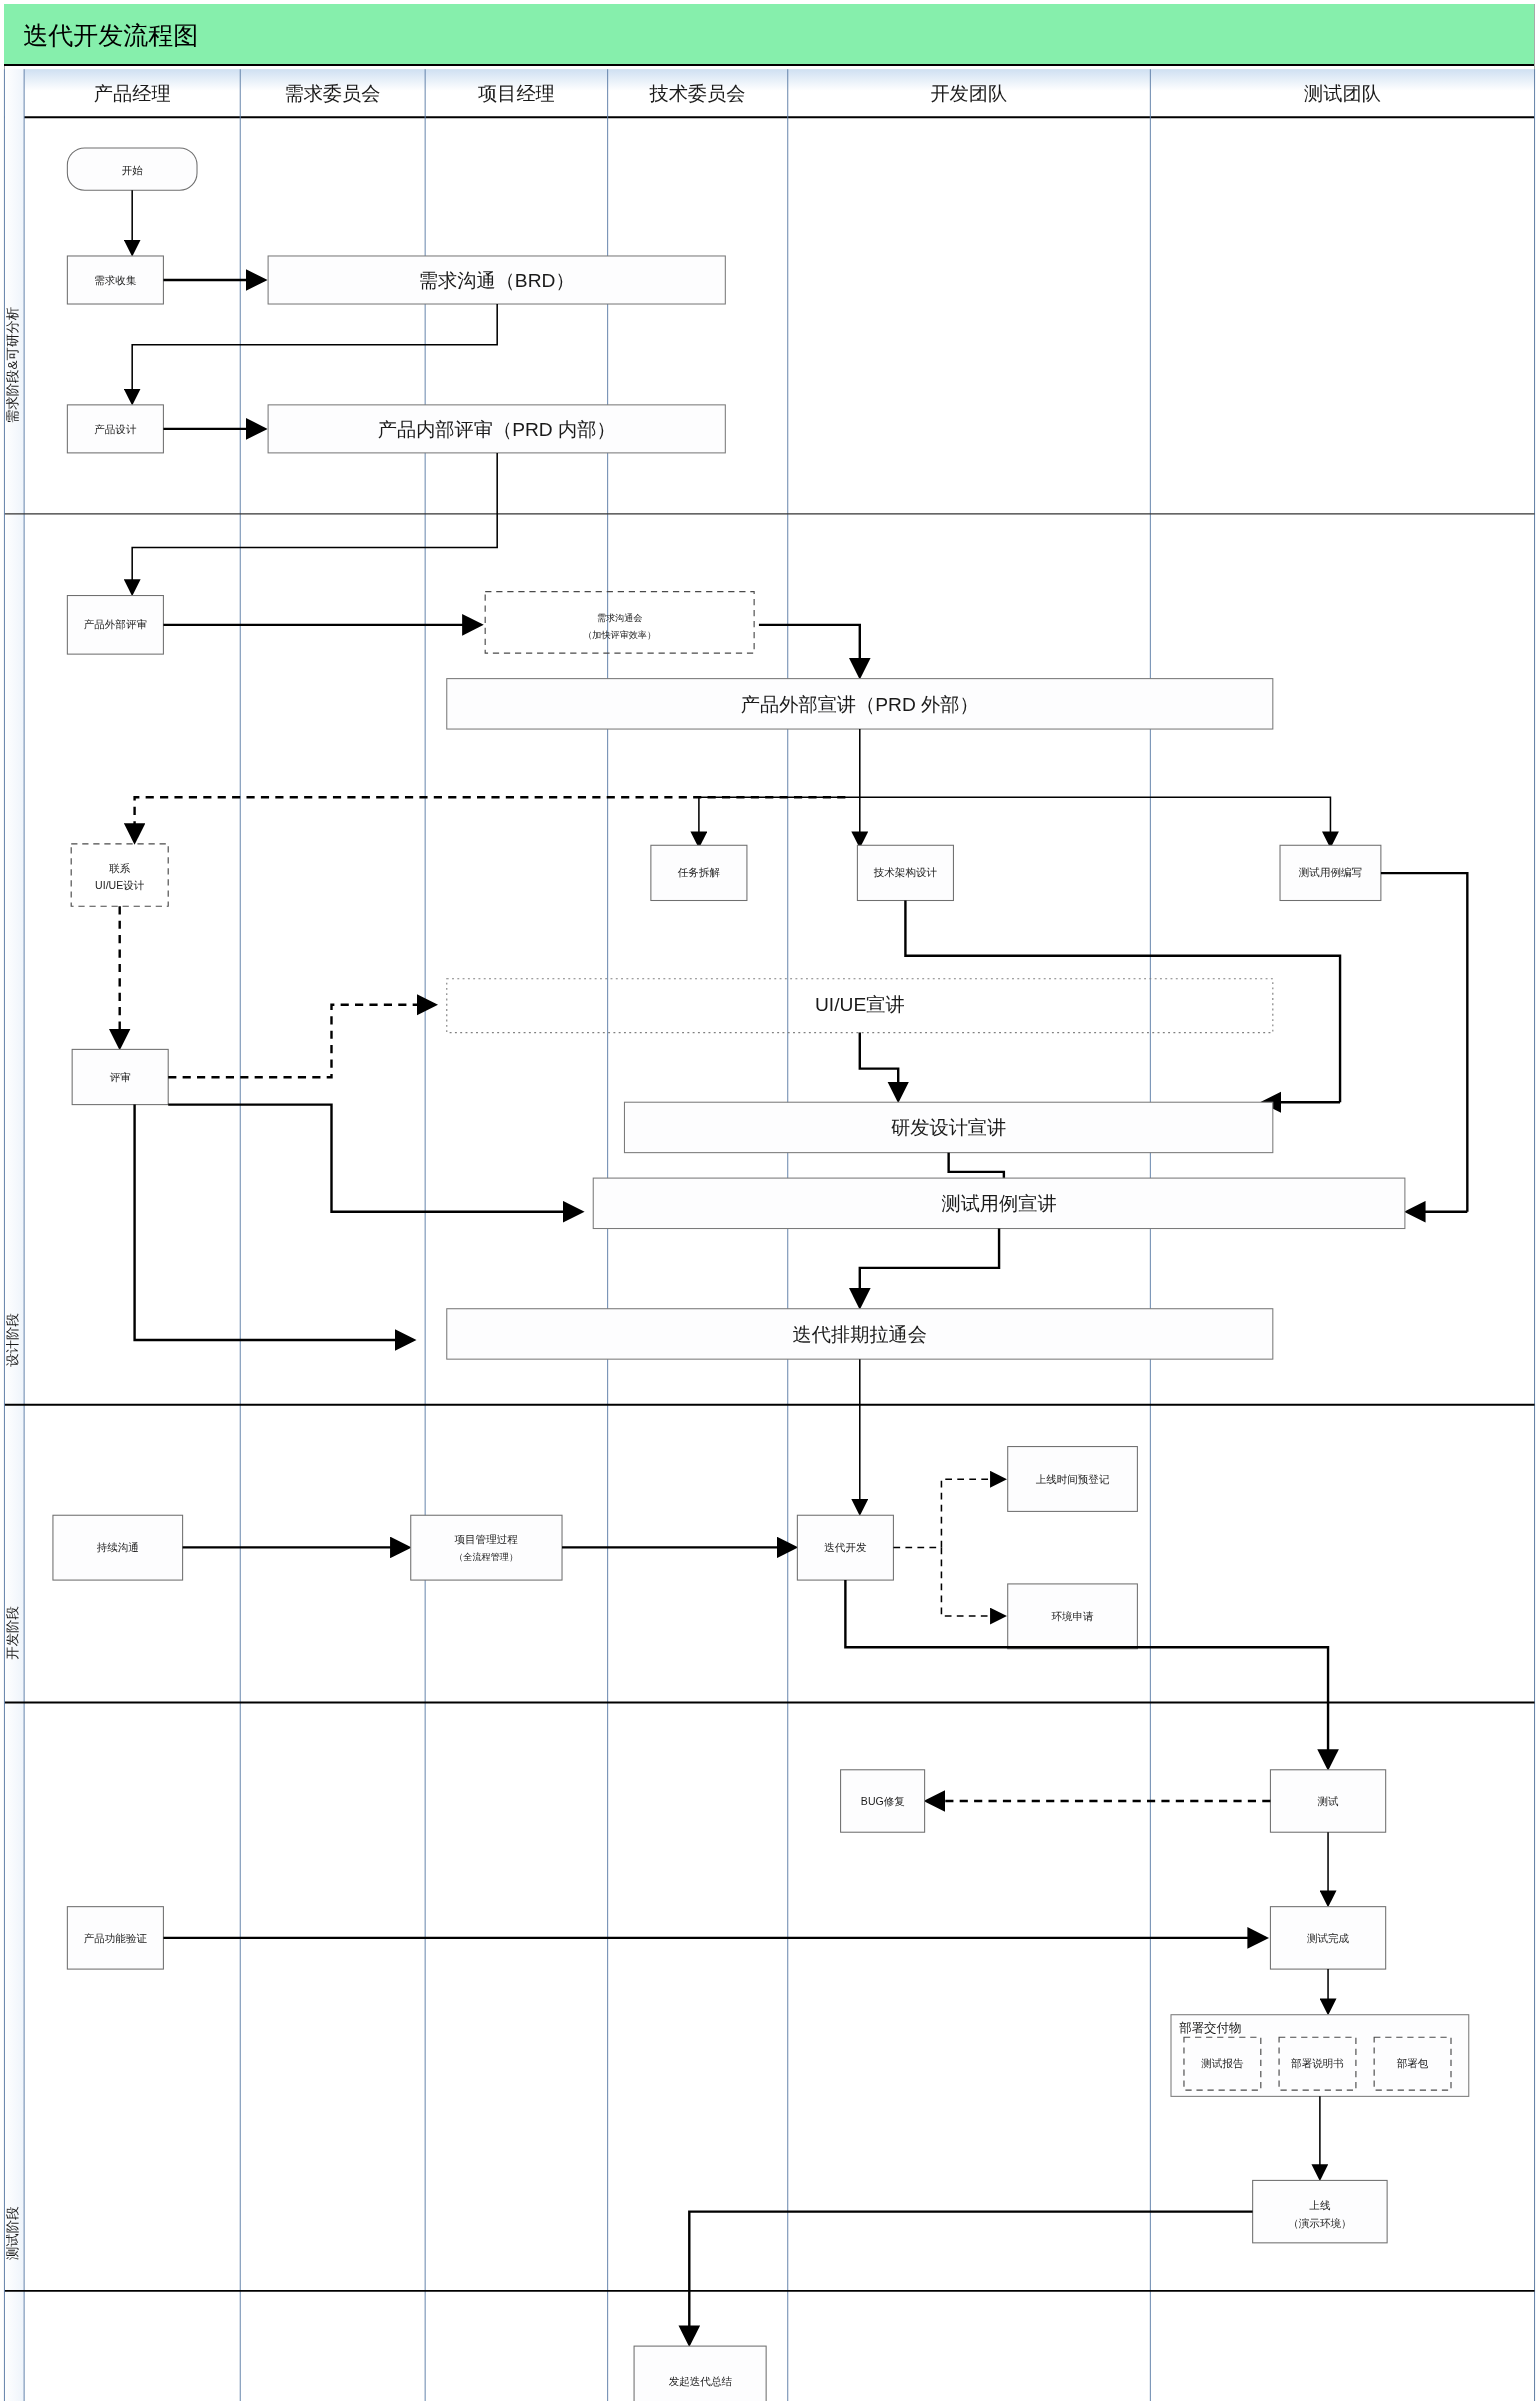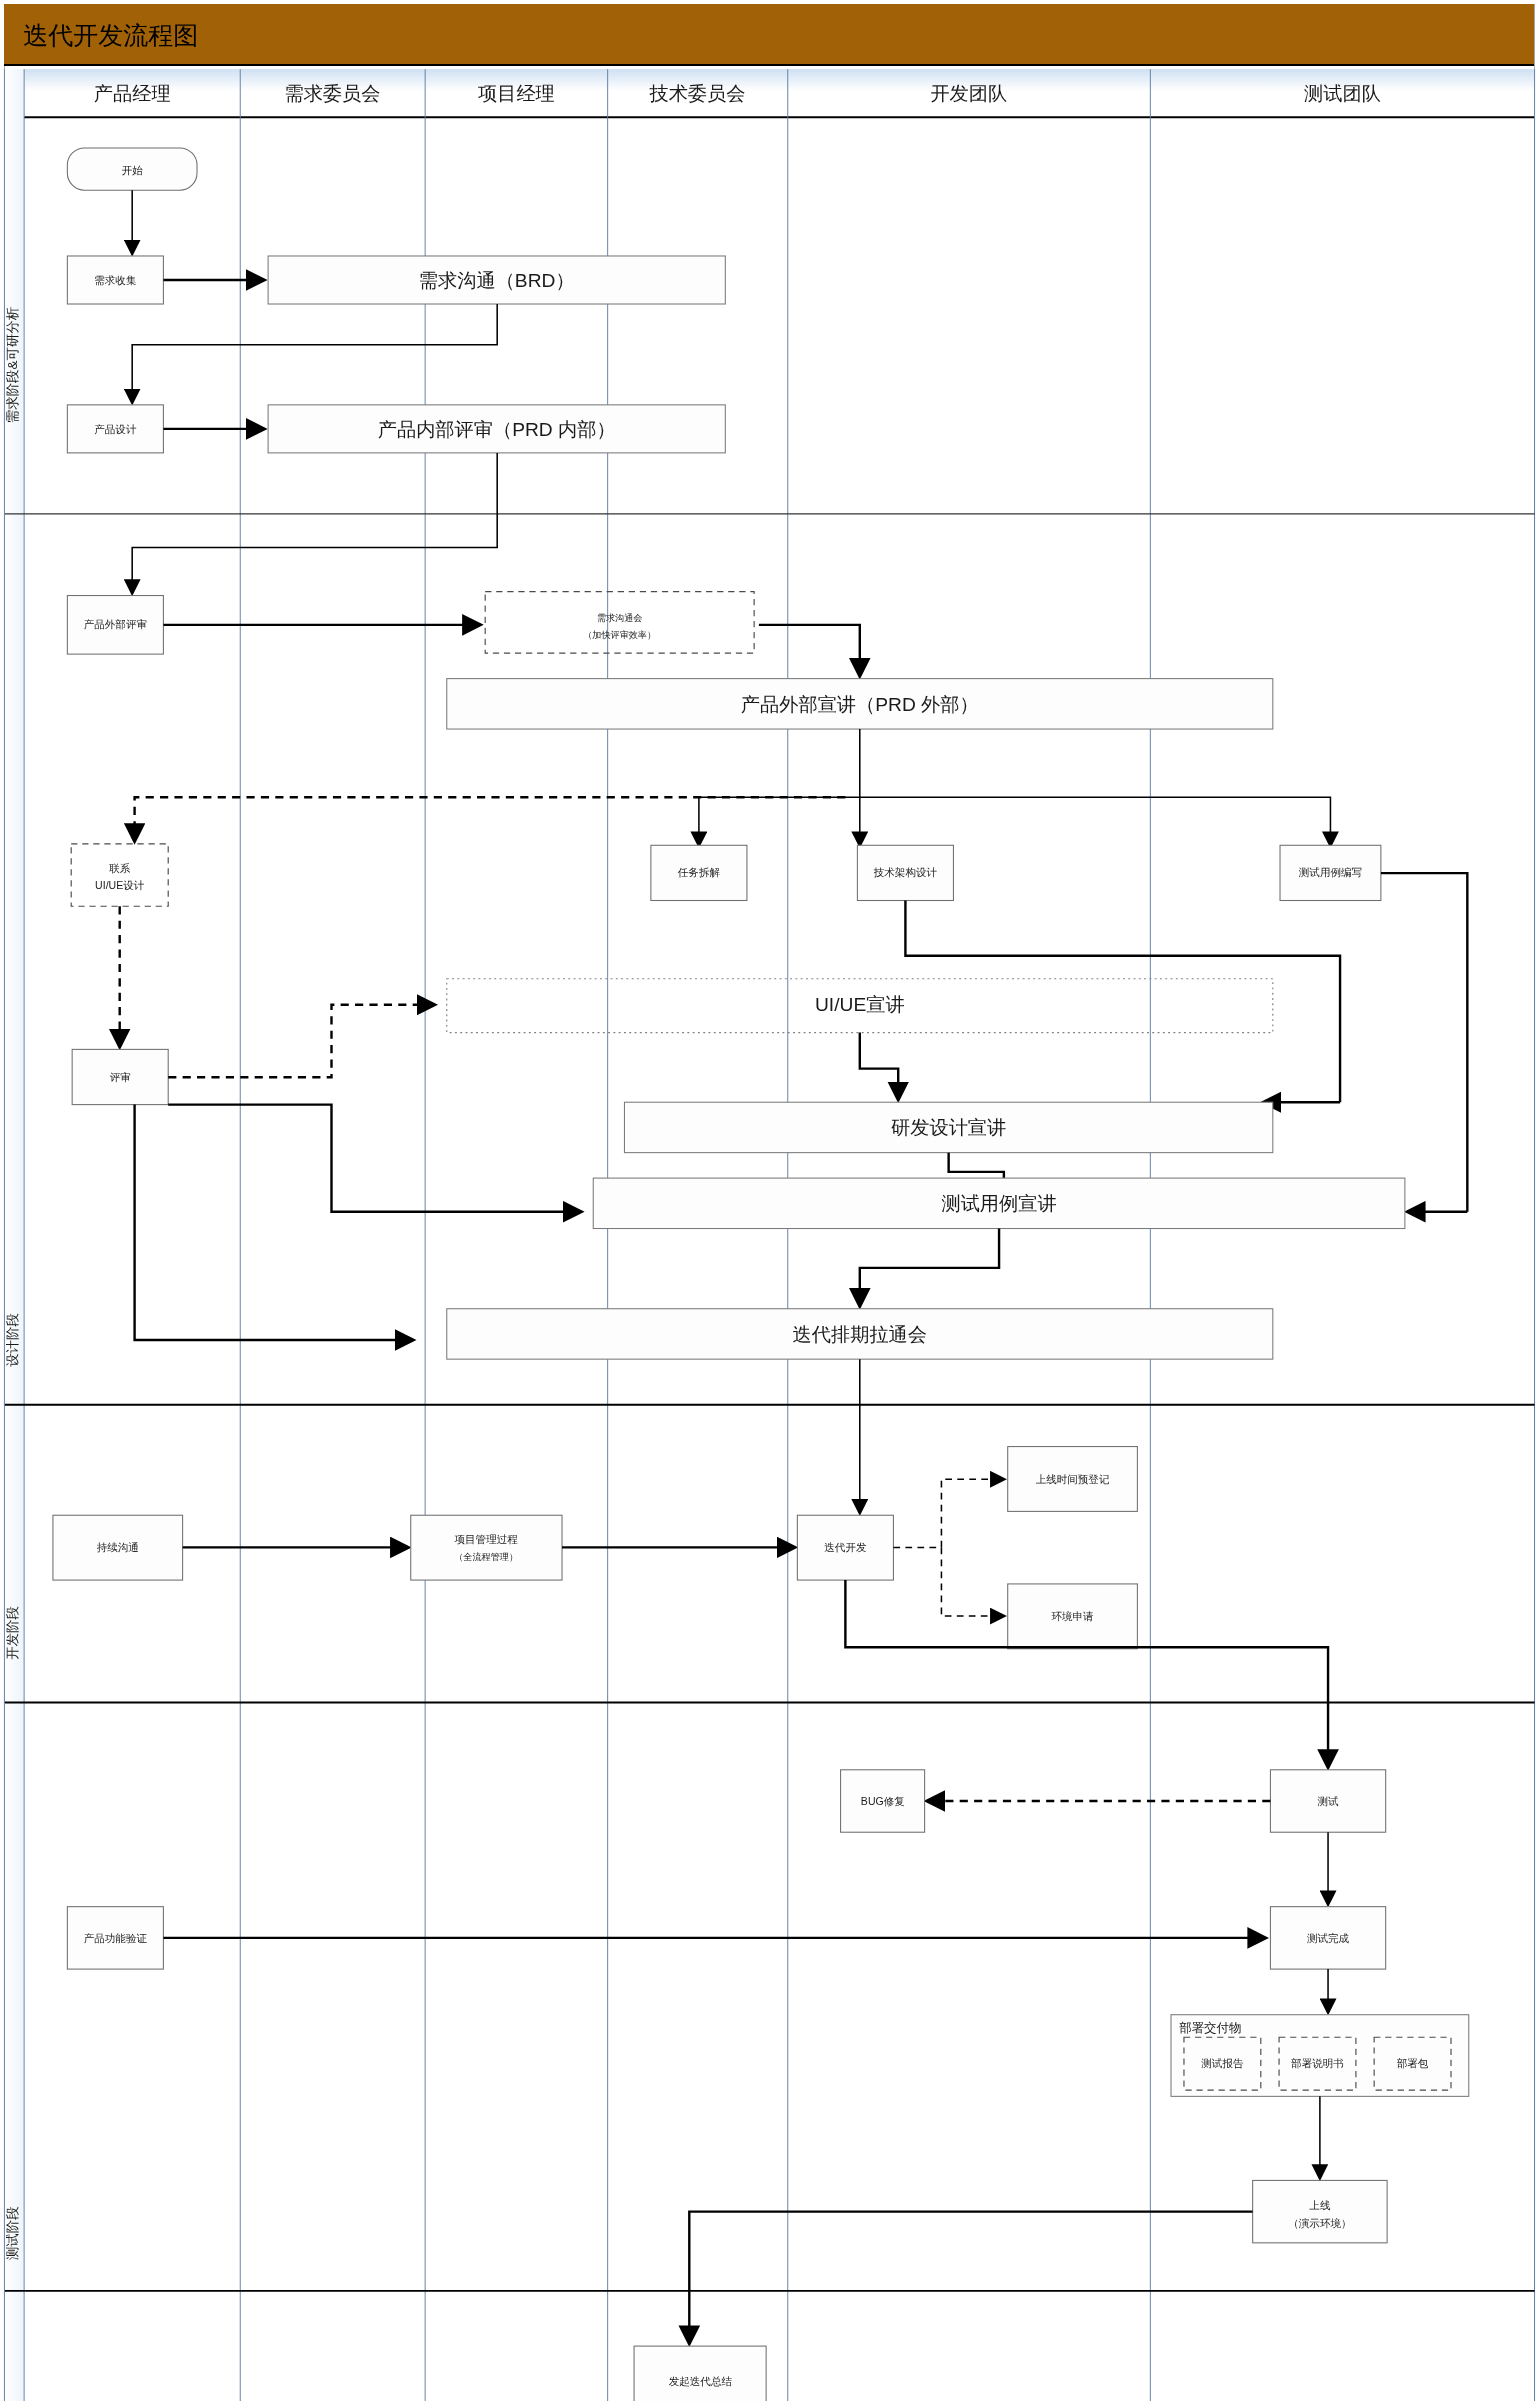--- a/index.html
+++ b/index.html
@@ -1,21 +1,21 @@
 <!DOCTYPE html>
 <html style="font-size:7.7px"><head>
 <meta charset="utf-8">
 <title>迭代开发流程图</title>
 <style>
   html,body{margin:0;padding:0;background:#fff;}
   body{font-family:"Liberation Sans","DejaVu Sans",sans-serif;}
   #root{position:relative;width:1539px;height:2665px;background:#ffffff;overflow:hidden;}
   .frame{position:absolute;left:3.8px;top:3.8px;width:1531px;height:2657px;border:0.5px solid #a8a8a8;box-sizing:border-box;}
   .titlebar{position:absolute;left:4.3px;top:4.3px;width:1530px;height:62px;
-            background:#a16207;border-bottom:2.4px solid #000;box-sizing:border-box;}
+            background:#86efac;border-bottom:2.4px solid #000;box-sizing:border-box;}
   .titletext{position:absolute;left:19px;top:14.4px;font-size:25px;color:#000;white-space:nowrap;}
   svg.canvas{position:absolute;left:0;top:0;width:1539px;height:2665px;}
   text{font-family:"Liberation Sans","DejaVu Sans",sans-serif;fill:#1a1a1a;}
   .hdr{font-size:40px;text-anchor:middle;}
   .lane{font-size:28px;text-anchor:middle;}
   .bxs{font-size:22px;text-anchor:middle;}
   .bxxs{font-size:19px;text-anchor:middle;}
   .big{font-size:40px;text-anchor:middle;}
   .grpTitle{font-size:26px;text-anchor:start;}
   .solidbox{fill:#fdfdfe;stroke:#6f6f6f;stroke-width:2.2;}

